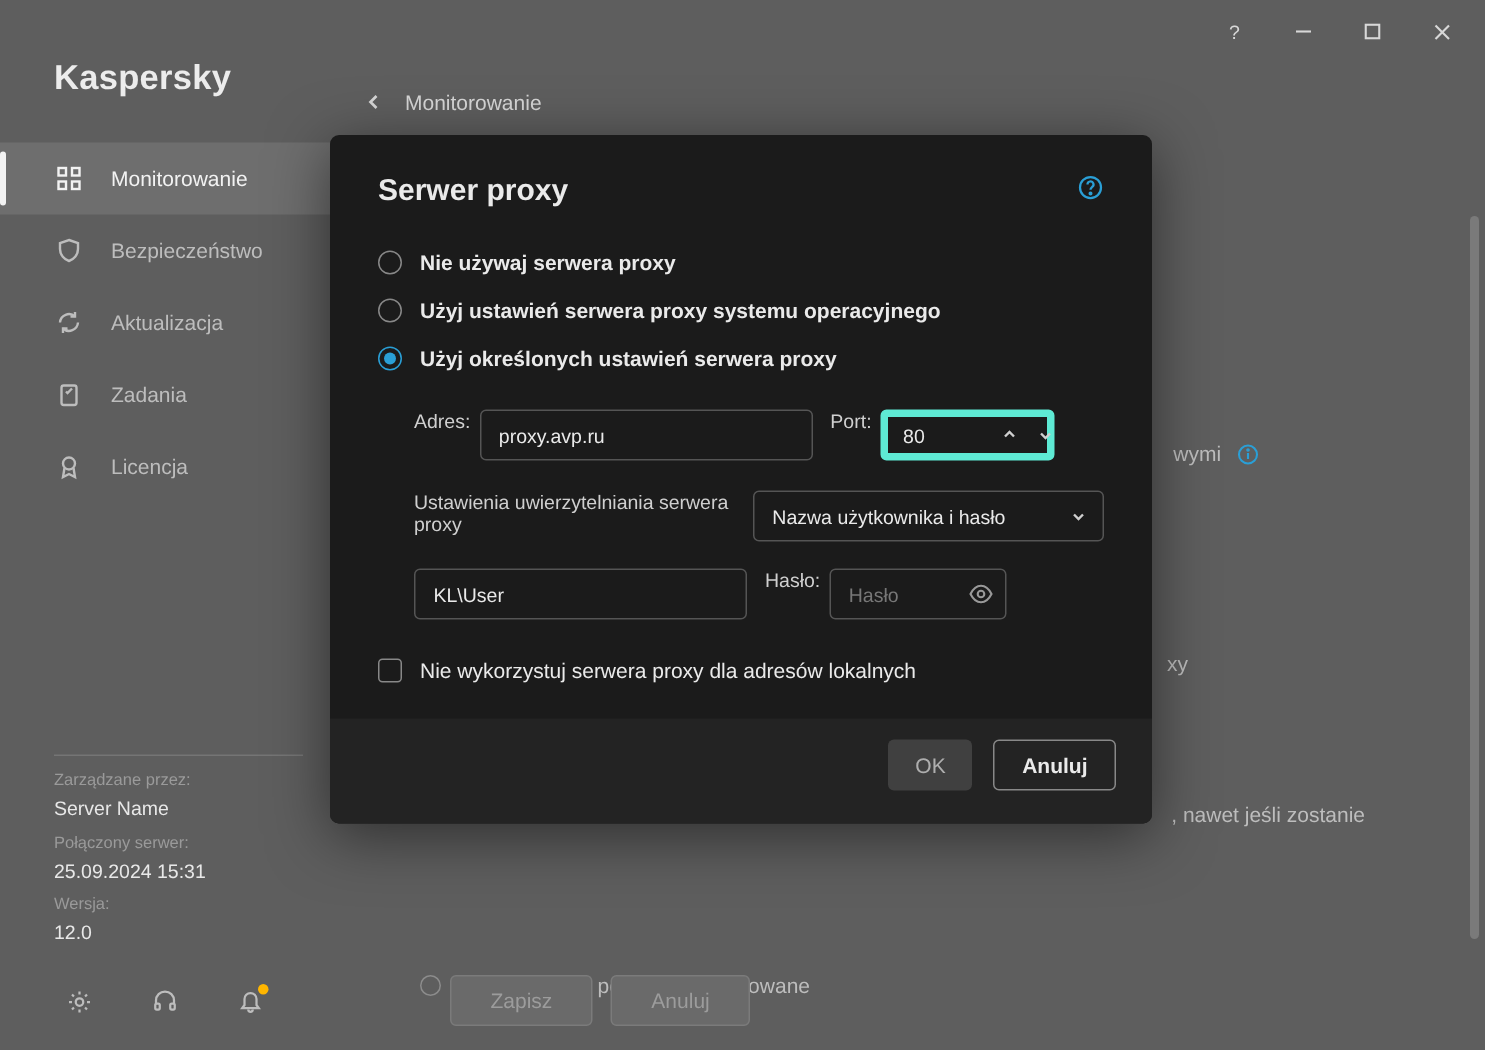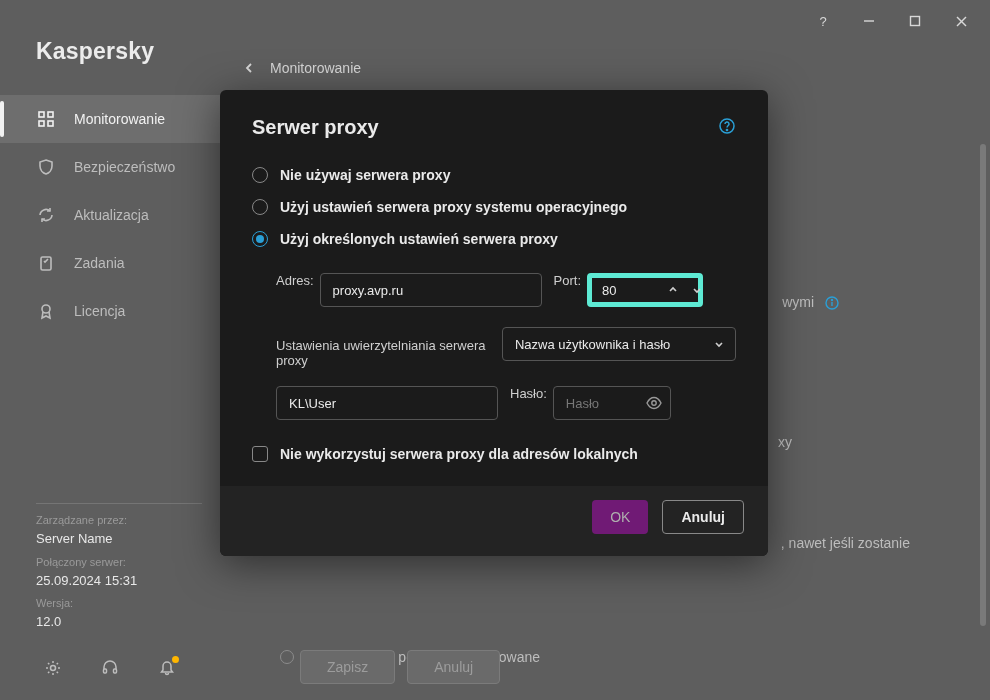--- a/index.html
+++ b/index.html
@@ -77,25 +77,25 @@
   
   .single-field{ padding-left:24px; margin-top:20px; }
   .select { display:flex; align-items:center; justify-content:space-between; border:1px solid #555; border-radius:4px; height:34px; padding:0 10px 0 12px; width:258px; cursor:pointer; font-size:13px;}
   
   .pw-wrap { position:relative; width: 118px; }
   .pw-input { width:118px; padding-right:30px;}
   .eye { position:absolute; right:8px; top:8px; color:#999; cursor:pointer; }
   
   .check-row { display:flex; align-items:center; gap:12px; margin-top:26px; cursor:pointer;}
   .checkbox { width:16px;height:16px;border:1.5px solid #888; border-radius:3px; flex-shrink:0;}
-  .check-row .clabel{ font-size:14px; font-weight:700; }
+  .check-row .clabel{ font-size:14px; font-weight:400; }
   
   .modal-foot { display:flex; justify-content:flex-end; gap:14px; padding: 14px 24px 22px; background:#232323; border-radius:0 0 6px 6px;}
   .btn { height:34px; padding:0 18px; border-radius:4px; font-size:14px; cursor:pointer; border:none;}
-  .btn-ok { background:#701a75; color:#aeaeae; }
+  .btn-ok { background:#404040; color:#aeaeae; }
   .btn-cancel { background:transparent; border:1px solid #888; color:#eaeaea; font-weight:600; }
 </style>
 </head>
 <body>
 
 <div class="titlebar">
   <div class="tb-btn">?</div>
   <div class="tb-btn">
     <svg width="14" height="14" viewBox="0 0 14 14" fill="none" stroke-width="1.4">
         <line x1="2" y1="7" x2="12" y2="7"></line>
@@ -275,21 +275,21 @@
                     <polyline points="3 5 6 8 9 5"></polyline>
                   </svg>
                 </span>
             </div>
           </div>
         </div>
       </div>
 
       <div class="single-field">
         <label class="field" style="gap:6px">
-          <span style="font-size:13px;color:#cfcfcf;margin-top:11px;">Ustawienia uwierzytelniania serwera proxy</span>
+          <span style="font-size:13px;color:#cfcfcf;">Ustawienia uwierzytelniania serwera proxy</span>
           <div class="select">
             <span>Nazwa użytkownika i hasło</span>
             <svg width="12" height="12" viewBox="0 0 12 12" fill="none" stroke="#cfcfcf" stroke-width="1.6">
                 <polyline points="3 5 6 8 9 5"></polyline>
               </svg>
           </div>
         </label>
       </div>
 
       <div class="field-row">

